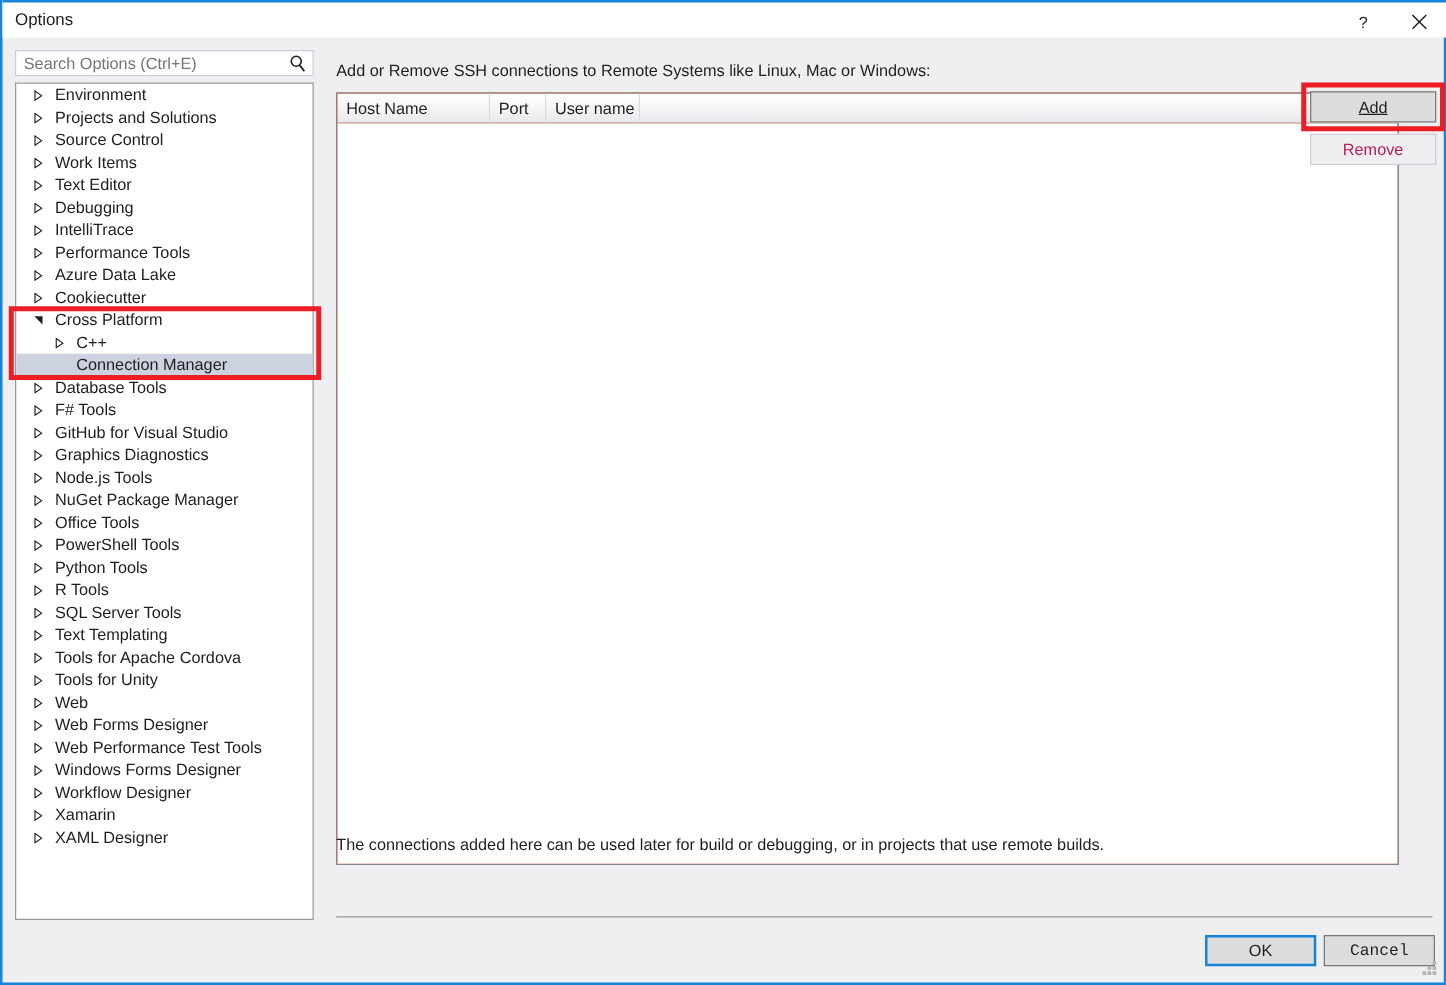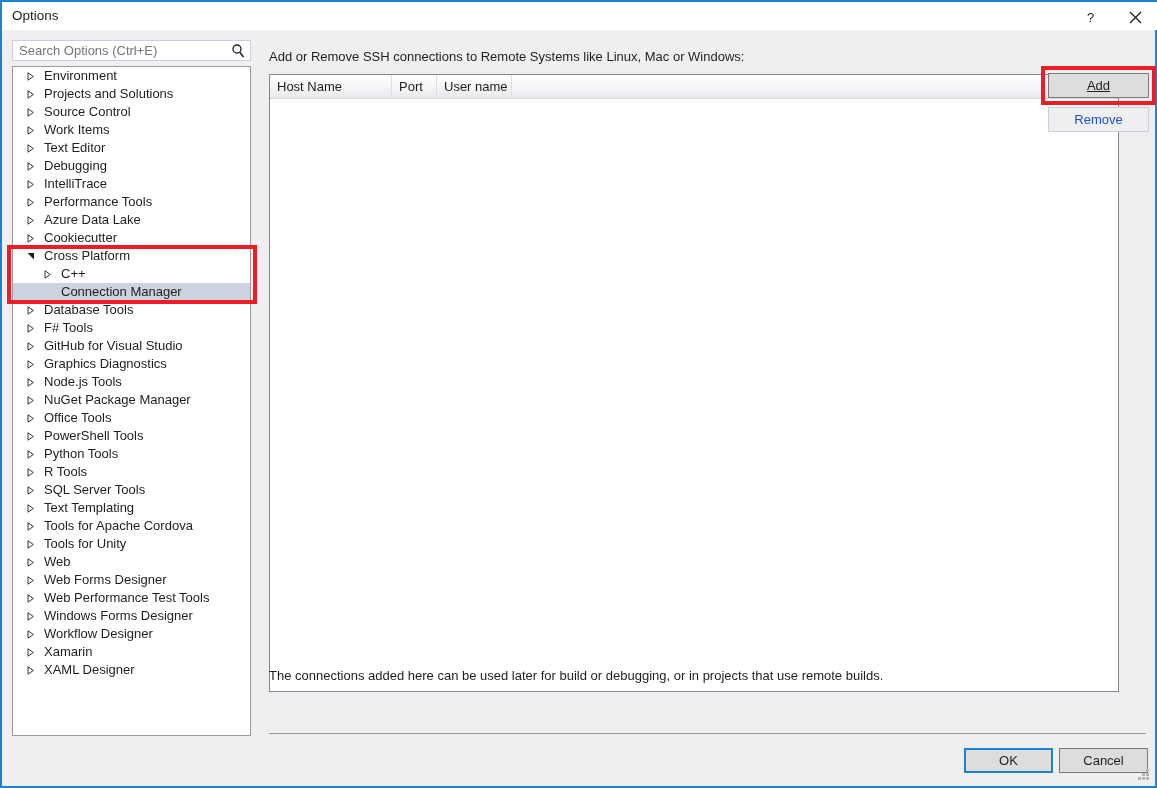--- a/index.html
+++ b/index.html
@@ -207,21 +207,21 @@
     background: #dddddd;
     border: 1px solid #7a7a7a;
     color: #1e1e1e;
     text-decoration: underline;
   }
   #remove-button {
     left: 1046px;
     top: 107px;
     background: #efeff2;
     border: 1px solid #cccedb;
-    color: #1d4ed8;
+    color: #be185d;
   }
 
   
   .redbox {
     position: absolute;
     border: 4px solid #ee1c25;
     box-sizing: border-box;
     pointer-events: none;
   }
   #redbox-add {
@@ -262,20 +262,21 @@
   }
   #ok-button {
     left: 962px;
     top: 748px;
     border: 2px solid #1883d7;
     background: #dddddd;
   }
   #cancel-button {
     left: 1057px;
     top: 748px;
+    font-family: Liberation Mono, monospace;
   }
   #resize-grip {
     position: absolute;
     right: 5px;
     bottom: 5px;
     width: 12px;
     height: 12px;
   }
   .grip-dot {
     position: absolute;

